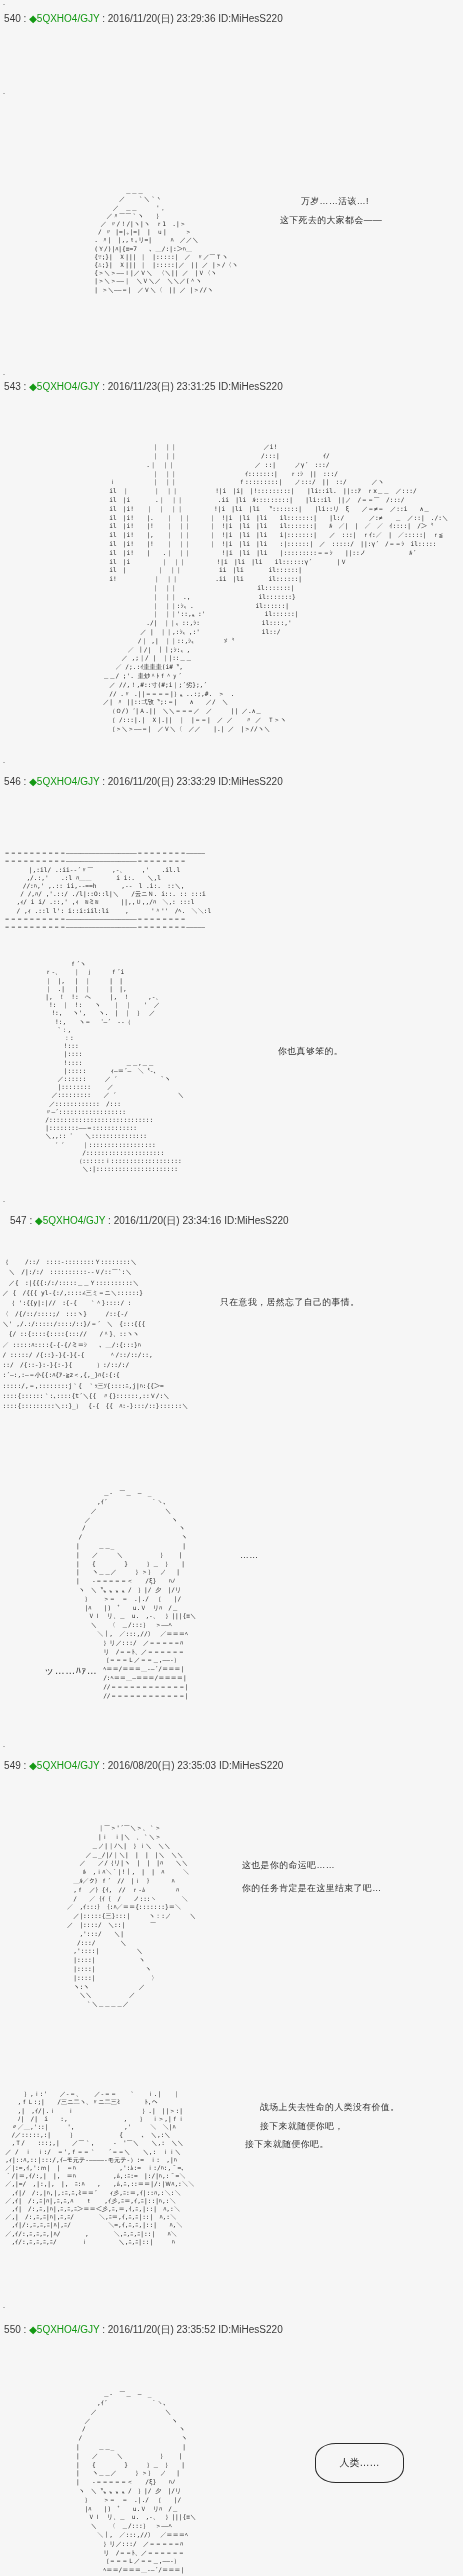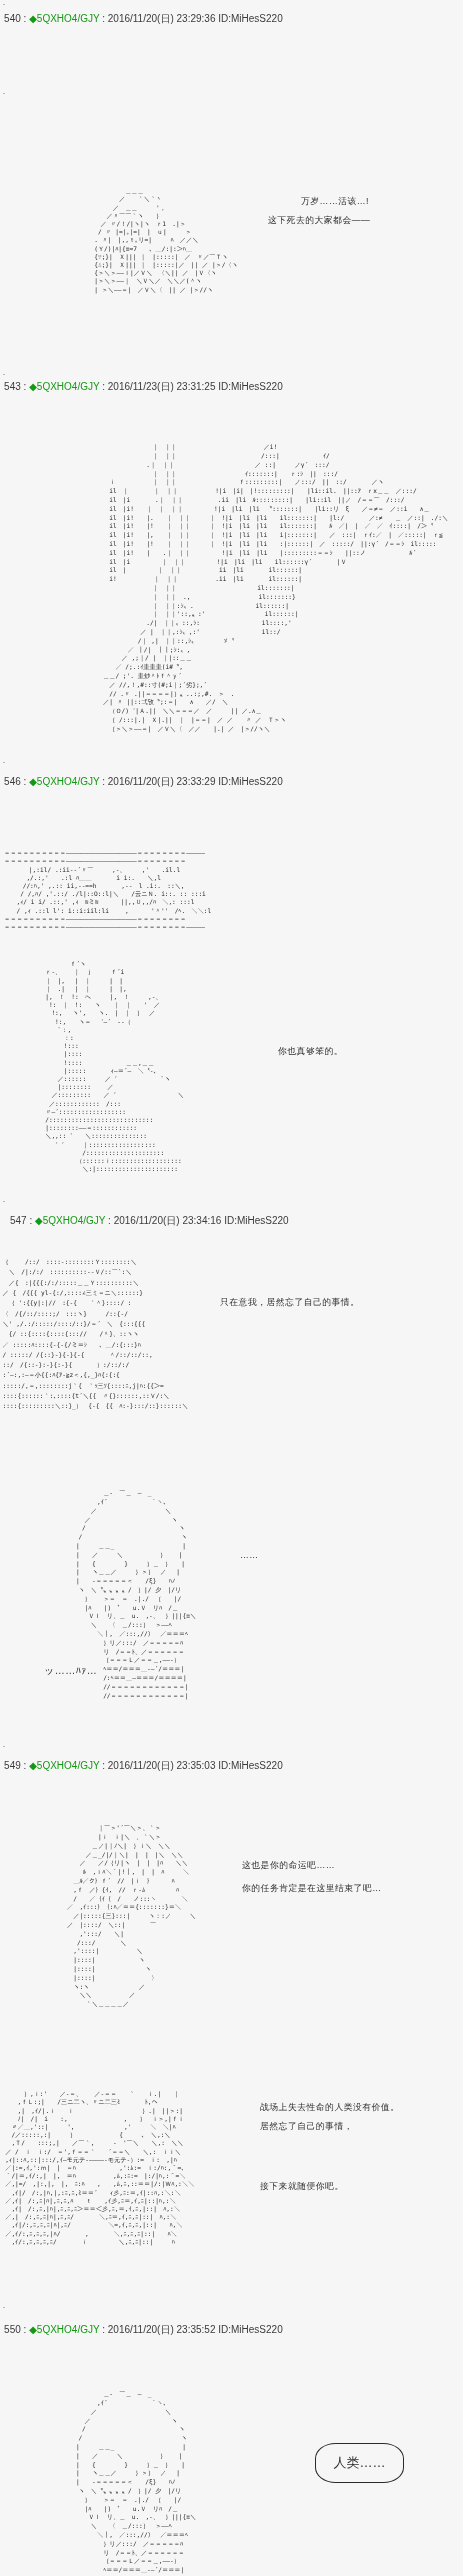--- a/index.html
+++ b/index.html
@@ -10,21 +10,21 @@
   .trip{color:#149914;}
   .dot{position:absolute;font-size:6.7px;color:#555;font-family:"Liberation Mono",monospace;}
   .aa{position:absolute;white-space:pre;font-family:"DejaVu Sans Mono",monospace;
       font-size:6.2px;line-height:8.2px;color:#1f1f1f;}
   .aa.lh17{line-height:8.8px;}
   .dlg{position:absolute;white-space:pre;font-size:8.8px;color:#2e2e2e;letter-spacing:0.5px;
        font-family:"Liberation Sans",sans-serif;}
   .dlg.small{font-size:10px;margin-top:28px;}
   .bubble{position:absolute;width:87px;height:38px;border:1px solid #2a2a2a;
           border-radius:20.6px/15.5px;display:flex;align-items:center;justify-content:center;
-          font-size:13px;color:#2e2e2e;background:transparent;}
+          font-size:10px;color:#2e2e2e;background:transparent;}
 </style>
 </head>
 <body>
 
 <div class="canvas">
 
   <div class="dot" style="left:2.1px;top:-1.5px;">.</div>
 
   <div class="post-header" style="left:4.1px;top:12.4px;"><span>540</span><span> : </span><span class="trip">◆5QXHO4/GJY</span><span> : 2016/11/20(日) 23:29:36 ID:MiHesS220</span></div>
   <div class="dot" style="left:2.1px;top:88px;">.</div>
@@ -35,21 +35,21 @@
 　　／ 〃/！/|ヽ|ヽ　ｒ1　.|＞
 　 / 〃 |=|｡|=|　|　ｕ|　　　＞
 　. 〃|　|,,ｔ｡リ=|　　　ﾊ　／／＼
 　(Ｙ/)|ﾊ|{≡=7　　、＿/:|:＞ﾊ＿
 　{∵;}|　Ｘ||| ｜　|:::::|　／　〃／￣Ｔヽ
 　{∴;}|　Ｘ||| ｜　|:::::|／　|| ／ |＞/〈ヽ
 　{＞＼＞——ｌ|／Ｖ＼　〈＼|| ／　|Ｖ〈ヽ
 　|＞＼＞——｜　＼Ｖ＼／　＼＼／(＾ヽ
 　| ＞＼——＝|　／Ｖ＼〈　|| ／ |＞//ヽ</pre>
   <div class="dlg" style="left:286px;top:196px;margin-left:15px;">万岁……活该…!</div>
-  <div class="dlg" style="left:268px;top:215px;">这下死去的大家都会——</div>
+  <div class="dlg" style="left:280px;top:215px;">这下死去的大家都会——</div>
 
   <div class="dot" style="left:2.1px;top:369px;">.</div>
   <div class="post-header" style="left:4.1px;top:380px;"><span>543</span><span> : </span><span class="trip">◆5QXHO4/GJY</span><span> : 2016/11/23(日) 23:31:25 ID:MiHesS220</span></div>
   <pre class="aa lh17" style="left:103px;top:437px;">　　　　　　　　｜　｜｜　　　　　　　　　　　　　　／i!
 　　　　　　　　｜　｜｜　　　　　　　　　　　　　 /:::|　　　　　　　ｲ/
 　　　　　　　.｜　｜｜　　　　　　　　　　　　　／ ::|　　　ノγ´　:::/
 　　　　　　　　｜　｜｜　　　　　　　　　　　ｲ:::::::|　　ｒ:ｼ　||　:::/
 　ｉ　　　　　　｜　｜｜　　　　　　　　　　ｆ:::::::::|　　ノ:::/　||　::/　　　　／ヽ
 　il　｜　　　　｜　｜｜　　　　　　!|i　|i|　|!:::::::::|　　|li::il.　||::ｱ　ｒx＿＿　／:::/
 　il　|i　　　　.｜　｜｜　　　　　 .ii　|li　ﾙ:::::::::|　　|li::il　||ノ　/＝＝￣　/:::/
@@ -159,21 +159,21 @@
 　　　　　　リ　/＝＝ﾄ、／＝＝＝＝＝＝
 　　　　　　｛＝＝＝Ｌ／＝＝＿,——-）
 　　　　　　ﾍ＝＝/＝＝＝＿-—´/＝＝＝|
 　　　　　　/:ﾍ＝＝＿—＝＝＝/＝＝＝＝|
 　　　　　　//＝＝＝＝＝＝＝＝＝＝＝＝|
 　　　　　　//＝＝＝＝＝＝＝＝＝＝＝＝|</pre>
   <div class="dlg" style="left:240px;top:1550px;">……</div>
   <div class="dlg small" style="left:44px;top:1636px;">ッ……ﾊｧ…</div>
 
   <div class="dot" style="left:2.1px;top:1741px;">.</div>
-  <div class="post-header" style="left:4.1px;top:1759px;"><span>549</span><span> : </span><span class="trip">◆5QXHO4/GJY</span><span> : 2016/11/20(日) 23:35:03 ID:MiHesS220</span></div>
+  <div class="post-header" style="left:4.1px;top:1759px;"><span>549</span><span> : </span><span class="trip">◆5QXHO4/GJY</span><span> : 2016/08/20(日) 23:35:03 ID:MiHesS220</span></div>
   <pre class="aa lh17" style="left:67px;top:1818px;">　　　　　｜￣＞'´￣＼＞、｀＞
 　　　　　|ｉ　ｉ|＼　、｀＼＞
 　　　　＿ノ|｜ﾉ＼|　｝ｉ＼　＼＼
 　　　／＿_/|/｜＼|　|　|　|＼　＼＼
 　　／　　／/｛リ|ヽ　|　|　|ﾊ　　＼＼
 　　 ﾙ　,ｉﾊ＼｀|!｜,　|　|　ﾊ　　　＼
 　＿ﾙ／ク｝ｆ´　//　|ｉ　｝　　　ﾊ
 　,ｆ　／｝{ｲ,　//　ｒ-ﾑ　　　　　ﾊ
 　/　　／｛ｲ｛　/　　ノ:::ヽ　　　　＼
 ／　,ｲ:::｝｛:ﾊ／＝＝{:::::::}＝＼
@@ -203,22 +203,22 @@
 ｀/|＝,ｲ/:,|　|,　＝ﾊ　　　　　　,ﾑ,:ﾆ:=　|:/|ﾊ,:＾=＼
 ／,|=/　,|:,|,　|,　ﾆ:ﾊ　　,　　,ﾑ,ﾆ,::＝＝|/:|Ｗﾊ,:＼＼
 　,ｲ|/　/:,|ﾊ,|,:ﾆ,ﾆ,ﾐ＝＝´　　ｨ彡,ﾆ:＝,ｲ|::ﾊ,:＼:＼
 ／,ｲ|　/:,ﾆ|ﾊ|,ﾆ,ﾆ,ﾊ　　ｔ　　,ｲ彡,ﾆ＝,ｲ,ﾆ|::|ﾊ,:＼
 　,ｲ|　/:,ﾆ,|ﾊ|,ﾆ,ﾆ,ﾆ＞＝＝＜彡,ﾆ,＝,ｲ,ﾆ,|::|　ﾊ,:＼
 ／,|　/:,ﾆ,ﾆ|ﾊ|,ﾆ,ﾆ/　　　　＼,ﾆ＝,ｲ,ﾆ,ﾆ|::|　ﾊ,:＼
 　,ｲ|/:,ﾆ,ﾆ,ﾆ|ﾊ|,ﾆ/　　　　　　＼=,ｲ,ﾆ,ﾆ,|::|　　ﾊ,＼
 ／,ｲ/:,ﾆ,ﾆ,ﾆ,|ﾊ/　　　　,　　　　＼,ﾆ,ﾆ,ﾆ|::|　　ﾊ＼
 　,ｲ/:,ﾆ,ﾆ,ﾆ,ﾆ/　　　　ｉ　　　　　＼,ﾆ,ﾆ|::|　　　ﾊ</pre>
   <div class="dlg" style="left:260px;top:2102px;">战场上失去性命的人类没有价值。</div>
-  <div class="dlg" style="left:260px;top:2121px;">居然忘了自己的事情，</div>
-  <div class="dlg" style="left:260px;top:2139px;margin-top:42px;">接下来就随便你吧。</div>
+  <div class="dlg" style="left:260px;top:2121px;">接下来就随便你吧，</div>
+  <div class="dlg" style="left:245px;top:2139px;">接下来就随便你吧。</div>
 
   <div class="dot" style="left:2.1px;top:2302px;">.</div>
   <div class="post-header" style="left:4.1px;top:2323px;"><span>550</span><span> : </span><span class="trip">◆5QXHO4/GJY</span><span> : 2016/11/20(日) 23:35:52 ID:MiHesS220</span></div>
   <pre class="aa lh17" style="left:66px;top:2384px;">　　　　　　＿-　￣＿　—　_
 　　　　　,ｲ´　　　　　　　｀ヽ、
 　　　　／　　　　　　　　　　　＼
 　　　／　　　　　　　　　　　　　ヽ
 　　 /　　　　　　　　　　　　　　　ヽ
 　　/　　　　　　　　　　　　　　　　ヽ
 　 |　　　＿＿_　　　　　　　　　　　|

